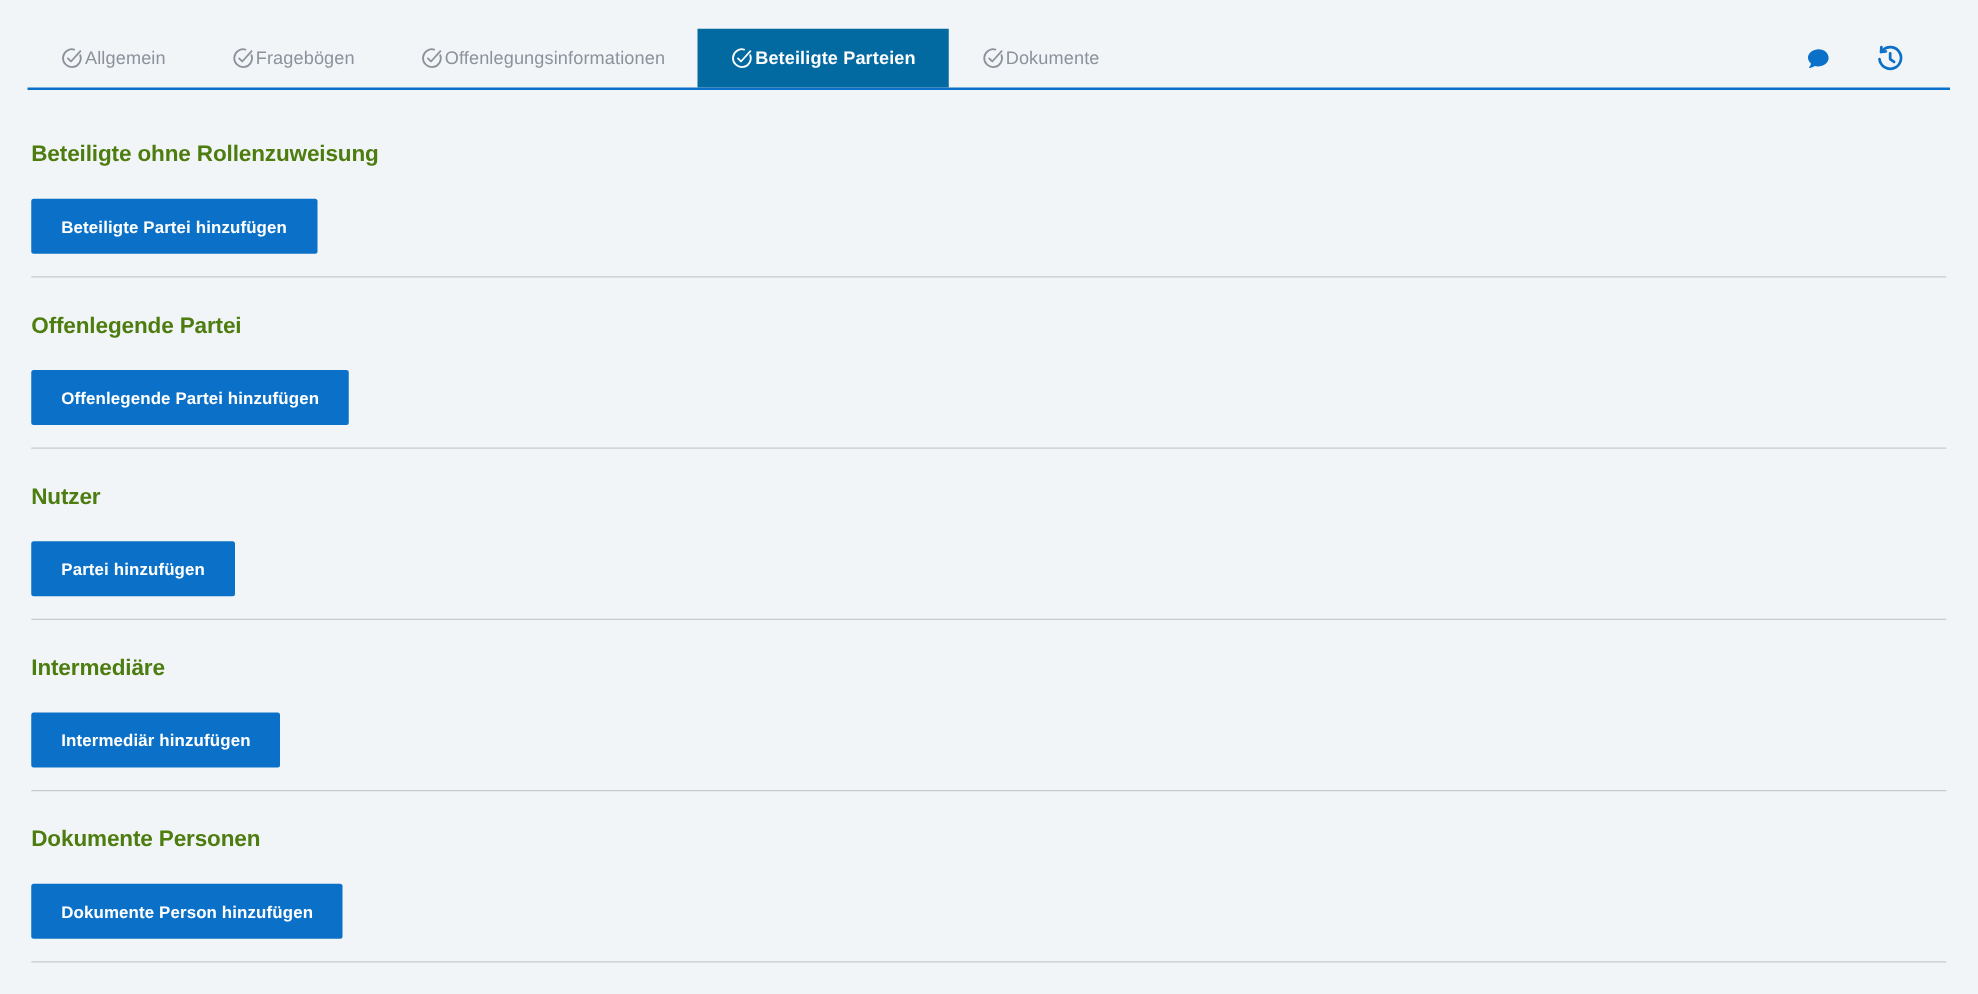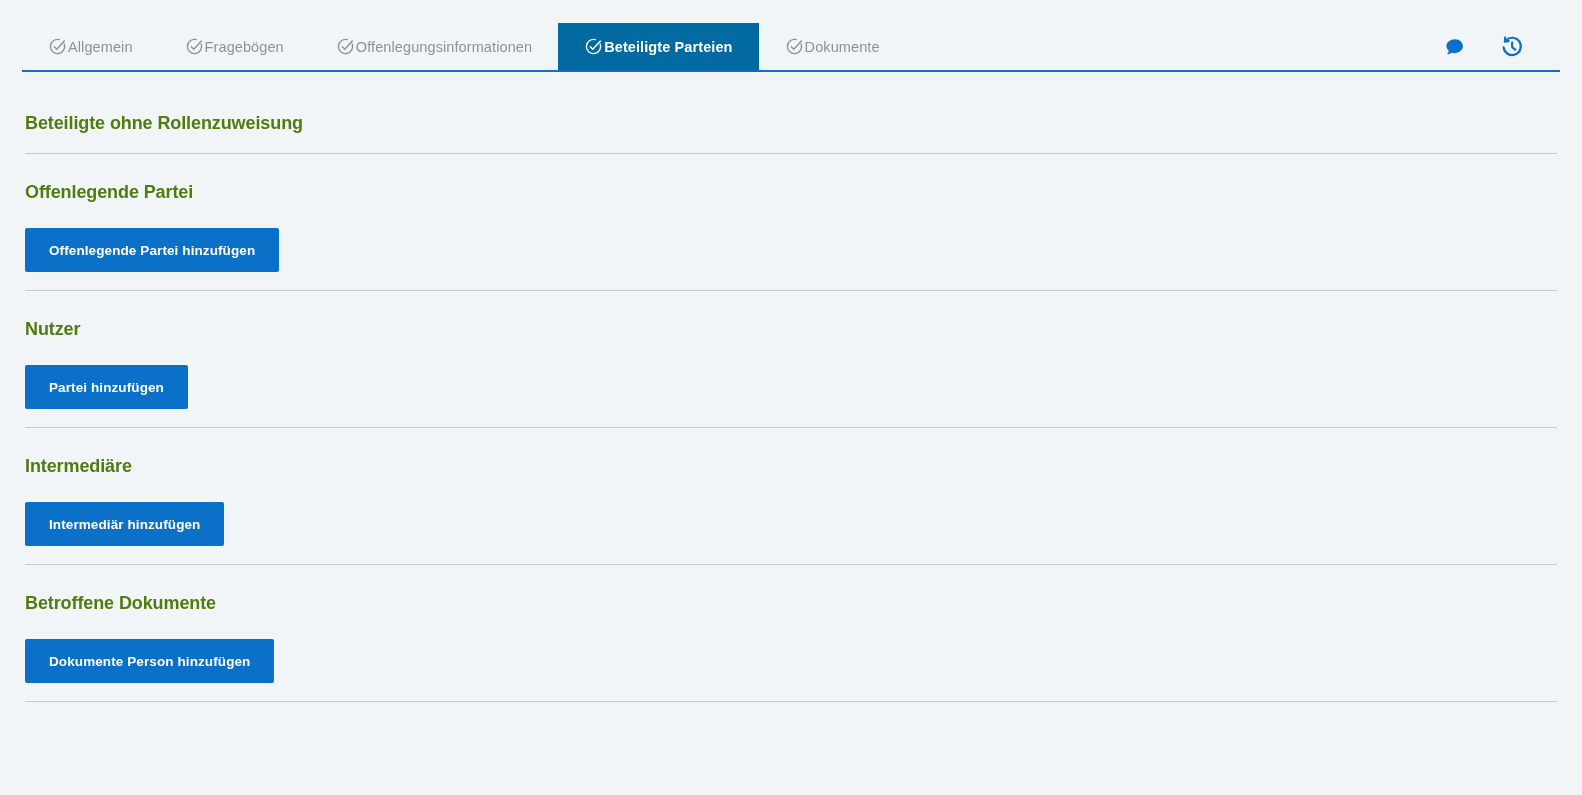--- a/index.html
+++ b/index.html
@@ -146,35 +146,36 @@
         <path d="M12.6 8.3 v4.4 l3 2.2"></path>
       </svg>
     </button>
   </div>
 </header>
 
 <main class="content">
 
   <section class="section">
     <h2>Beteiligte ohne Rollenzuweisung</h2>
+    <button class="add-btn">Beteiligte Partei hinzufügen</button>
   </section>
 
   <section class="section">
     <h2>Offenlegende Partei</h2>
     <button class="add-btn">Offenlegende Partei hinzufügen</button>
   </section>
 
   <section class="section">
     <h2>Nutzer</h2>
     <button class="add-btn">Partei hinzufügen</button>
   </section>
 
   <section class="section">
     <h2>Intermediäre</h2>
     <button class="add-btn">Intermediär hinzufügen</button>
   </section>
 
   <section class="section">
-    <h2>Betroffene Dokumente</h2>
+    <h2>Dokumente Personen</h2>
     <button class="add-btn">Dokumente Person hinzufügen</button>
   </section>
 
 </main>
 
 </body></html>

